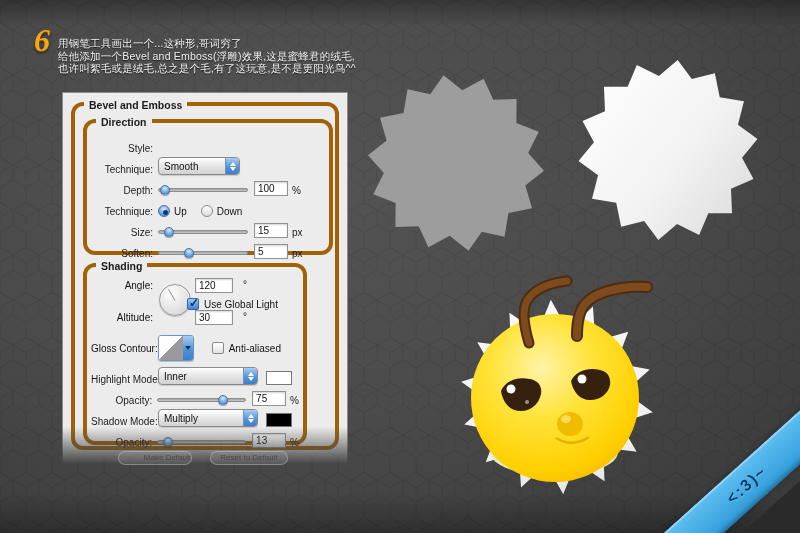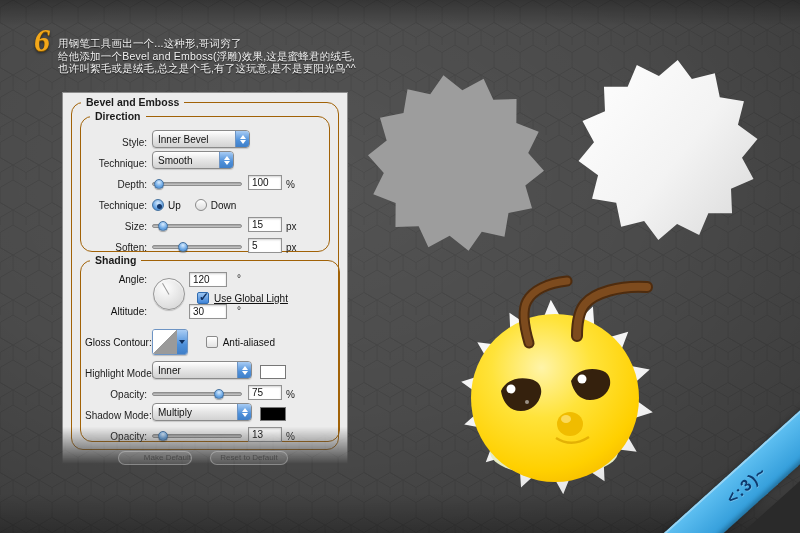--- a/index.html
+++ b/index.html
@@ -22,26 +22,26 @@
     text-shadow:0 1px 0 #7c5200, 0 2px 3px rgba(0,0,0,.6); }
   .caption { position:absolute; left:58px; top:37px; font-size:10.5px; line-height:12.5px;
     color:#f2f2f2; text-shadow:0 1px 1px rgba(0,0,0,.7); letter-spacing:.2px; white-space:nowrap; }
 
   
   .dialog { position:absolute; left:62px; top:92px; width:286px; height:372px;
     background:#ececec; border:1px solid #8d8d8d; box-shadow:0 0 8px rgba(0,0,0,.45);
     font-size:10px; color:#111;
     -webkit-mask-image:linear-gradient(to bottom,#000 90%,transparent 100%);
     mask-image:linear-gradient(to bottom,#000 90%,transparent 100%); }
-  .fieldset { position:absolute; border:1px solid #a16207; border-radius:12px; }
+  .fieldset { position:absolute; border:4px solid #a16207; border-radius:12px; }
   .fieldset .legend { position:absolute; top:-7px; left:9px; background:#ececec; padding:0 5px;
     font-weight:bold; font-size:10.5px; color:#1a1a1a; white-space:nowrap; }
   .fs-outer { left:8px; top:9px; width:268px; height:348px; }
   .fs-structure { left:8px; top:13px; width:250px; height:136px; }
-  .fs-shading  { left:8px; top:157px; width:260px; height:182px; }
+  .fs-shading  { left:8px; top:157px; width:224px; height:182px; }
   .fs-content { position:absolute; left:4px; right:4px; top:10px; bottom:2px; }
 
   .row { display:flex; align-items:flex-end; height:21px; }
   .row .lbl { width:62px; text-align:right; margin-right:5px; color:#1c1c1c; white-space:nowrap; }
 
   
   .dropdown { position:relative; height:18px; border:1px solid #8a8a8a; border-radius:4px;
     background:linear-gradient(#ffffff,#e8e8e8 45%,#d2d2d2); display:flex; align-items:center;
     box-shadow:0 1px 1px rgba(0,0,0,.15); }
   .dropdown .dd-value { flex:1; padding:0 5px; font-size:10px; color:#111; white-space:nowrap; overflow:hidden; }
@@ -86,21 +86,21 @@
   .angle-block .lbl { position:absolute; width:62px; text-align:right; }
   .lbl-angle { left:0; top:3px; }
   .lbl-altitude { left:0; top:35px; }
   .dial { position:absolute; left:68px; top:7px; width:32px; height:32px; border-radius:50%;
     border:1px solid #979797; box-shadow:inset 0 1px 2px rgba(255,255,255,.8), 0 1px 1px rgba(0,0,0,.2);
     background:radial-gradient(circle at 38% 30%, #fdfdfd, #e2e2e2 60%, #cfcfcf); }
   .needle { position:absolute; left:50%; top:50%; width:13px; height:1px; background:#9a9a9a;
     transform-origin:0 50%; transform:rotate(-120deg); }
   .fld-angle { position:absolute; left:104px; top:1px; margin:0; width:38px; }
   .deg-angle { position:absolute; left:148px; top:2px; }
-  .ugl { position:absolute; left:112px; top:21px; display:flex; align-items:center;text-decoration:underline; }
+  .ugl { position:absolute; left:96px; top:21px; display:flex; align-items:center; }
   .fld-altitude { position:absolute; left:104px; top:33px; margin:0; width:38px; }
   .deg-altitude { position:absolute; left:148px; top:34px; }
 
   
   .gloss-row { height:32px; display:flex; align-items:center; margin-top:2px; }
   .contour { width:36px; height:26px; border:1px solid #6d94c4; border-radius:3px; display:flex;
     overflow:hidden; box-shadow:0 1px 1px rgba(0,0,0,.2); }
   .contour-img { flex:1; background:linear-gradient(135deg, #ffffff 49.5%, #9a9a9a 50%); }
   .contour-arrow { width:10px; background:linear-gradient(#a8ccf4,#4e90da 60%,#3f7fc8);
     display:flex; align-items:center; justify-content:center; }
@@ -210,27 +210,20 @@
 
   <div class="dialog">
     <div class="fieldset fs-outer">
       <span class="legend">Bevel and Emboss</span>
 
       <div class="fieldset fs-structure">
         <span class="legend">Direction</span>
         <div class="fs-content">
           <div class="row">
             <span class="lbl">Style:</span>
-            <div class="dropdown" style="width:98px">
-              <span class="dd-value">Inner Bevel</span>
-              <span class="dd-stepper">
-                  <i class="tri up"></i>
-                  <i class="tri down"></i>
-                </span>
-            </div>
           </div>
           <div class="row">
             <span class="lbl">Technique:</span>
             <div class="dropdown" style="width:82px">
               <span class="dd-value">Smooth</span>
               <span class="dd-stepper">
                   <i class="tri up"></i>
                   <i class="tri down"></i>
                 </span>
             </div>

